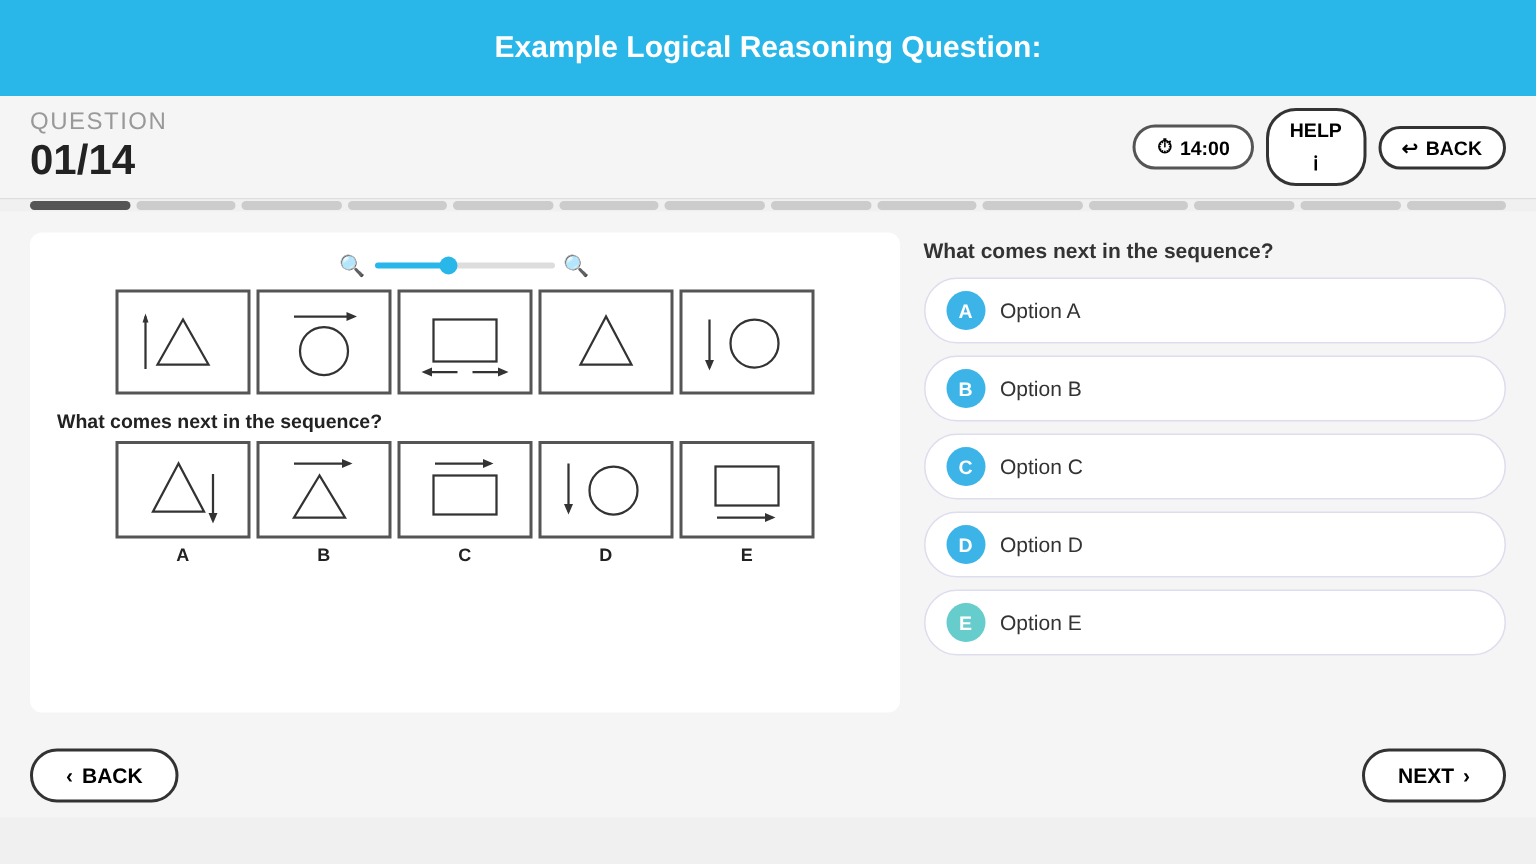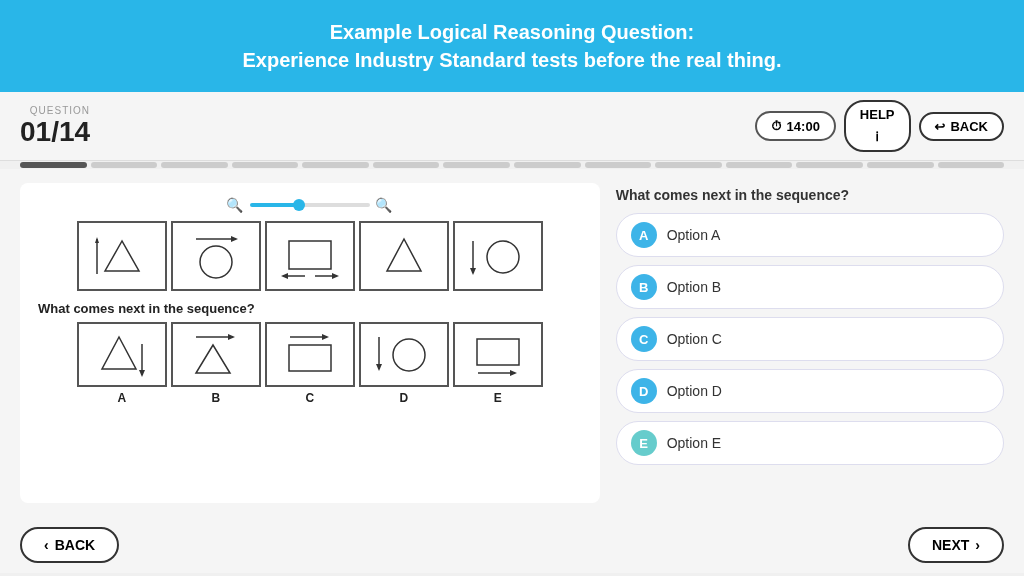--- a/index.html
+++ b/index.html
@@ -20,21 +20,21 @@
 
     
     .question-bar {
       background: #f5f5f5;
       display: flex;
       align-items: center;
       justify-content: space-between;
       padding: 8px 20px;
       border-bottom: 1px solid #ddd;
     }
-    .question-label { font-size: 10px; color: #999; letter-spacing: 1px; text-transform: uppercase; text-align: right; }
+    .question-label { font-size: 16px; color: #999; letter-spacing: 1px; text-transform: uppercase; text-align: right; }
     .question-number { font-size: 28px; font-weight: 700; color: #222; }
     .q-controls { display: flex; gap: 8px; align-items: center; }
     .btn-timer, .btn-help, .btn-abort {
       border-radius: 20px;
       border: 2px solid #333;
       background: white;
       padding: 5px 14px;
       font-size: 13px;
       font-weight: 600;
       cursor: pointer;
@@ -222,21 +222,20 @@
       align-items: center;
       gap: 6px;
     }
   </style>
 </head>
 <body>
 
 <div class="header">
   <div class="header-title">
     <span>Example Logical Reasoning Question:</span><br>
-    <span>Experience Industry Standard tests before the real thing.</span>
   </div>
 </div>
 
 <div class="question-bar">
   <div>
     <div class="question-label">QUESTION</div>
     <div class="question-number">01/14</div>
   </div>
   <div class="q-controls">
     <button class="btn-timer">

